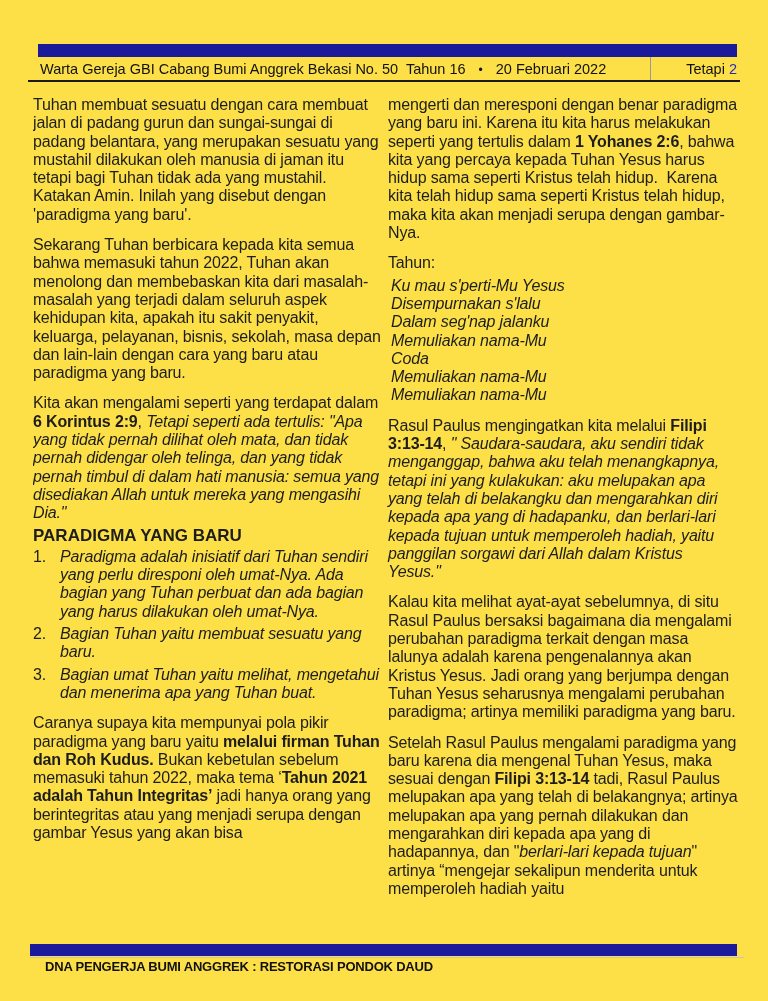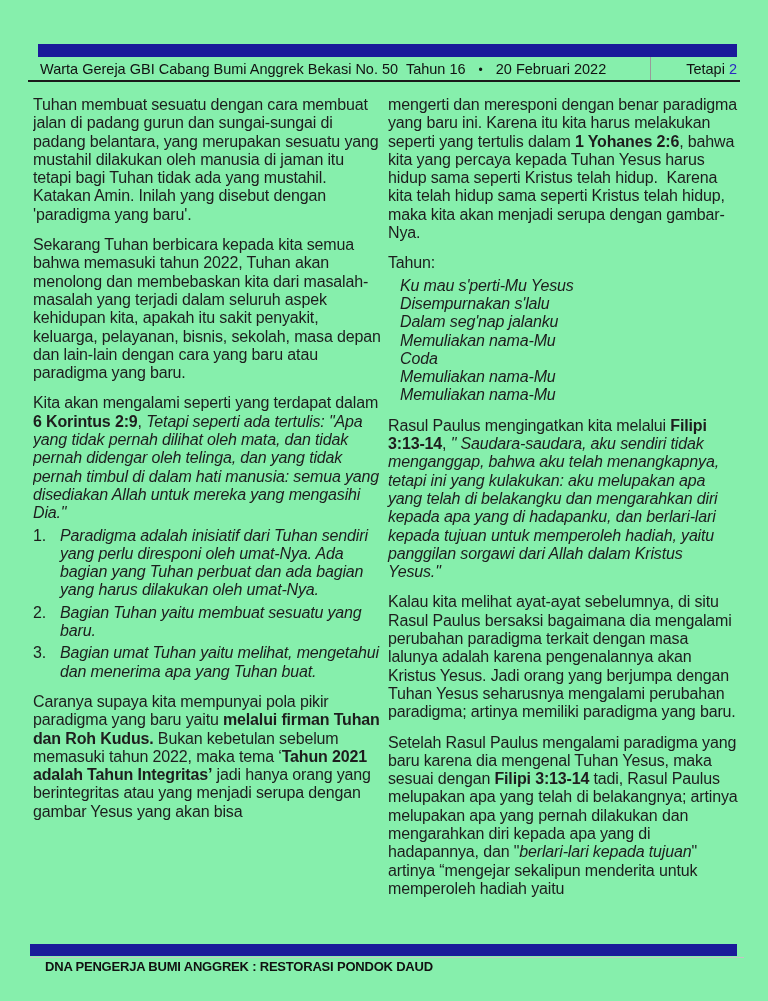--- a/index.html
+++ b/index.html
@@ -1,19 +1,19 @@
 <!DOCTYPE html>
 <html><head>
 <meta charset="utf-8">
 <style>
   html,body{margin:0;padding:0;background:#ffffff;}
   .page{
     position:relative;
     width:768px;height:1001px;
-    background:#86efac;
+    background:#fde047;
     font-family:"Liberation Sans", sans-serif;
     color:#1d1d1d;
     overflow:hidden;
   }
   
   .top-bar{
     position:absolute;left:38px;top:44px;width:699px;height:13px;
   }
   .header-row{
     position:absolute;left:40px;top:58px;width:697px;height:22px;
@@ -34,21 +34,21 @@
     position:absolute;left:33px;top:84px;width:705px;height:858px;
     display:flex;overflow:hidden;
   }
   .col{font-size:16px;line-height:18.3px;letter-spacing:-0.15px;}
   .col-left{width:348px;margin-right:7px;flex:none;}
   .col-right{width:350px;flex:none;}
   .para{margin:12px 0 4px 0;}
   .heading{font-size:17px;font-weight:bold;margin:2px 0 3px 0;letter-spacing:0;}
   .seg-b{font-weight:bold;}
   .seg-i{font-style:italic;}
-  .lyrics{margin:0 0 4px 12px;font-style:italic;}
+  .lyrics{margin:0 0 4px 3px;font-style:italic;}
   .li-row{display:flex;margin:0 0 4px 0;}
   .li-num{width:27px;flex:none;}
   .li-text{flex:1;font-style:italic;}
   
   .footer-bar{
     position:absolute;left:30px;top:944px;width:707px;height:12px;
   }
   .footer-underline{
     position:absolute;left:30px;top:957px;width:714px;height:1px;background:#c4c4c4;
   }
@@ -70,20 +70,21 @@
   </div>
 
   <div class="header-vline"></div>
   <div class="header-rule"></div>
 
   <div class="columns">
     <div class="col col-left" id="col-left">
         <div class="para"><span>Tuhan membuat sesuatu dengan cara membuat jalan di padang gurun dan sungai-sungai di padang belantara, yang merupakan sesuatu yang mustahil dilakukan oleh manusia di jaman itu tetapi bagi Tuhan tidak ada yang mustahil. Katakan Amin. Inilah yang disebut dengan 'paradigma yang baru'.</span></div>
         <div class="para"><span>Sekarang Tuhan berbicara kepada kita semua bahwa memasuki tahun 2022, Tuhan akan menolong dan membebaskan kita dari masalah-masalah yang terjadi dalam seluruh aspek kehidupan kita, apakah itu sakit penyakit, keluarga, pelayanan, bisnis, sekolah, masa depan dan lain-lain dengan cara yang baru atau paradigma yang baru.</span></div>
         <div class="para"><span>Kita akan mengalami seperti yang terdapat dalam </span><span class="seg-b">6 Korintus 2:9</span><span>, </span><span class="seg-i">Tetapi seperti ada tertulis: "Apa yang tidak pernah dilihat oleh mata, dan tidak pernah didengar oleh telinga, dan yang tidak pernah timbul di dalam hati manusia: semua yang disediakan Allah untuk mereka yang mengasihi Dia."</span></div>
+        <div class="heading">PARADIGMA YANG BARU</div>
         <div class="li-row">
           <span class="li-num">1.</span>
           <span class="li-text"><span>Paradigma adalah inisiatif dari Tuhan sendiri yang perlu diresponi oleh umat-Nya. Ada bagian yang Tuhan perbuat dan ada bagian yang harus dilakukan oleh umat-Nya.</span></span>
         </div>
         <div class="li-row">
           <span class="li-num">2.</span>
           <span class="li-text"><span>Bagian Tuhan yaitu membuat sesuatu yang baru.</span></span>
         </div>
         <div class="li-row">
           <span class="li-num">3.</span>

